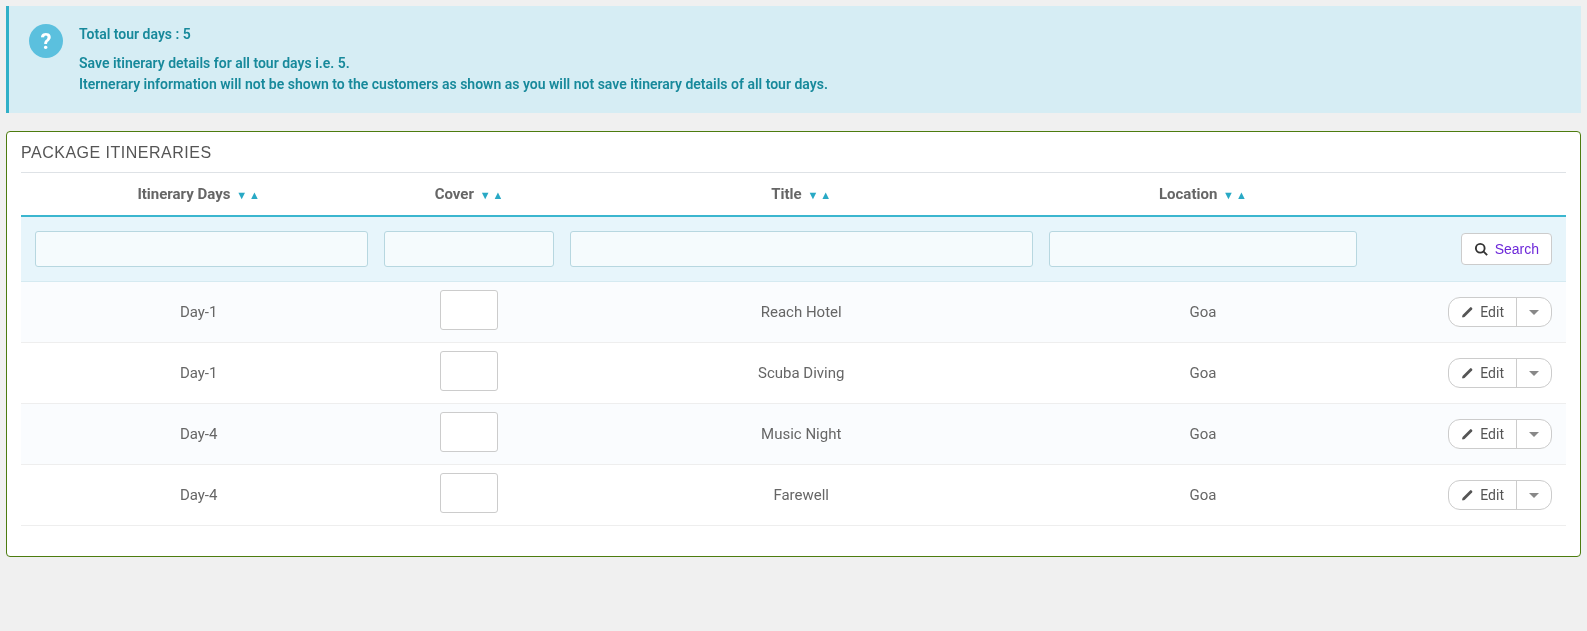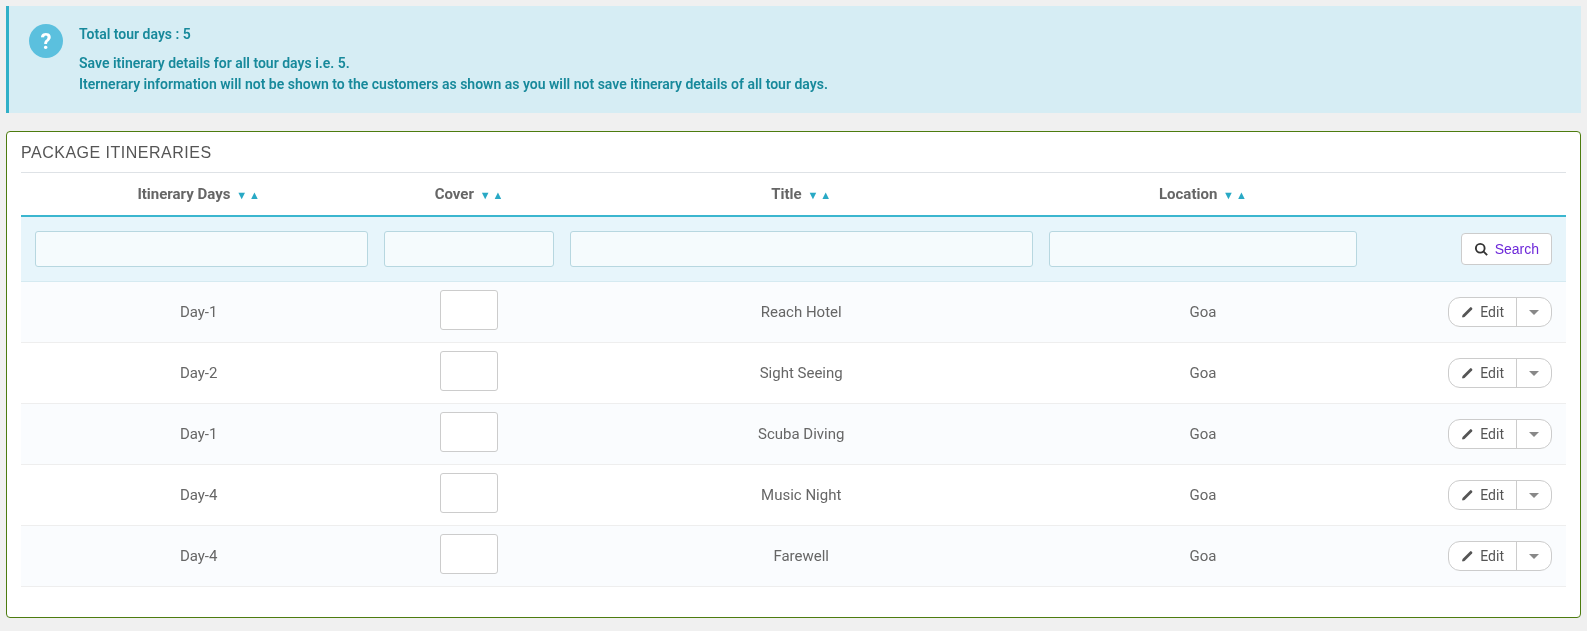--- a/index.html
+++ b/index.html
@@ -223,37 +223,20 @@
                     <path d="M3 21l3.6-.9L20.4 6.3a2 2 0 0 0 0-2.8l-.9-.9a2 2 0 0 0-2.8 0L2.9 16.4 2 20z"></path>
                   </svg>
                   <span>Edit</span>
                 </span>
                 <span class="caret">
                   <span class="caret-down"></span>
                 </span>
               </span></td>
           </tr>
           <tr>
-            <td>Day-2</td>
-            <td><span class="thumb thumb-2"><span class="thumb-inner"></span></span></td>
-            <td>Sight Seeing</td>
-            <td>Goa</td>
-            <td class="actions"><span class="split-btn">
-                <span class="main">
-                  <svg width="13" height="13" viewBox="0 0 24 24" fill="#555">
-                    <path d="M3 21l3.6-.9L20.4 6.3a2 2 0 0 0 0-2.8l-.9-.9a2 2 0 0 0-2.8 0L2.9 16.4 2 20z"></path>
-                  </svg>
-                  <span>Edit</span>
-                </span>
-                <span class="caret">
-                  <span class="caret-down"></span>
-                </span>
-              </span></td>
-          </tr>
-          <tr>
             <td>Day-1</td>
             <td><span class="thumb thumb-3"><span class="thumb-inner"></span></span></td>
             <td>Scuba Diving</td>
             <td>Goa</td>
             <td class="actions"><span class="split-btn">
                 <span class="main">
                   <svg width="13" height="13" viewBox="0 0 24 24" fill="#555">
                     <path d="M3 21l3.6-.9L20.4 6.3a2 2 0 0 0 0-2.8l-.9-.9a2 2 0 0 0-2.8 0L2.9 16.4 2 20z"></path>
                   </svg>
                   <span>Edit</span>

